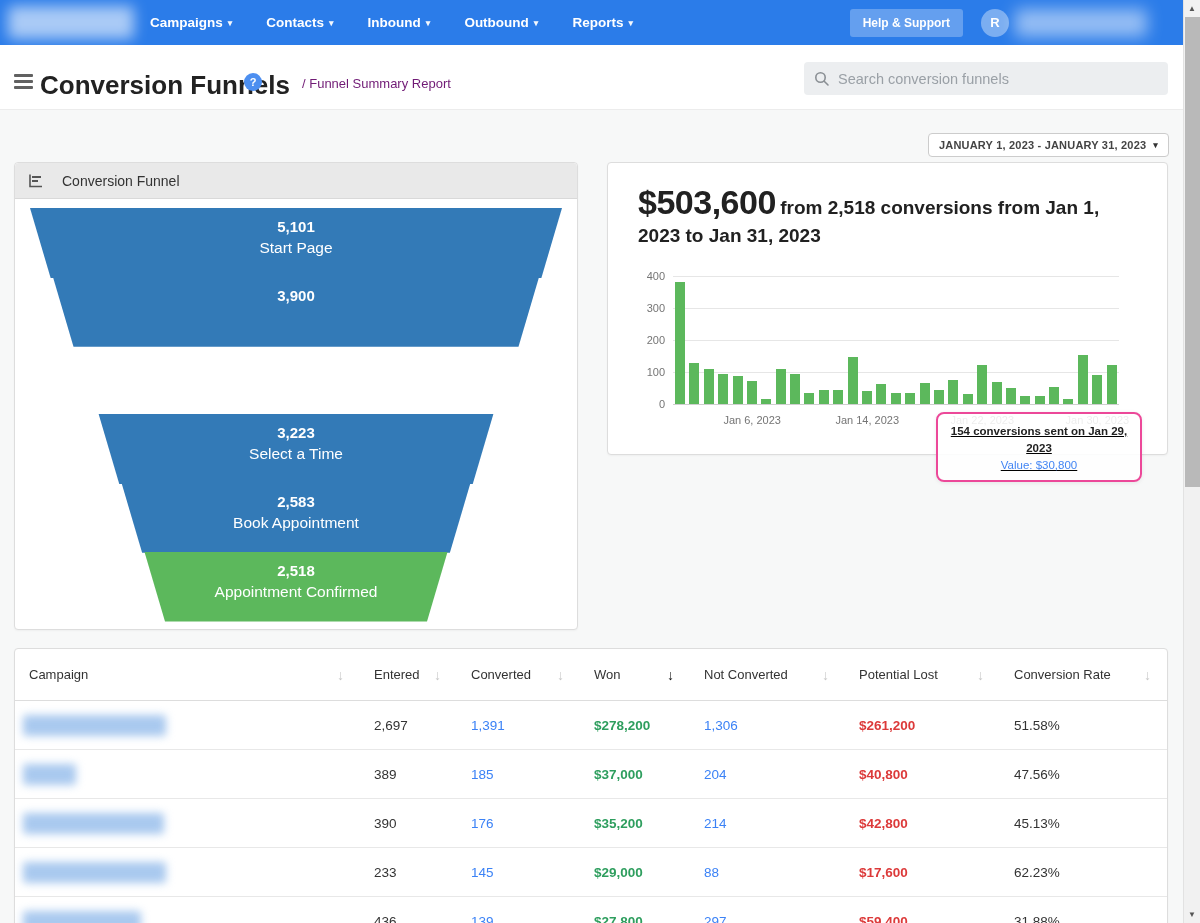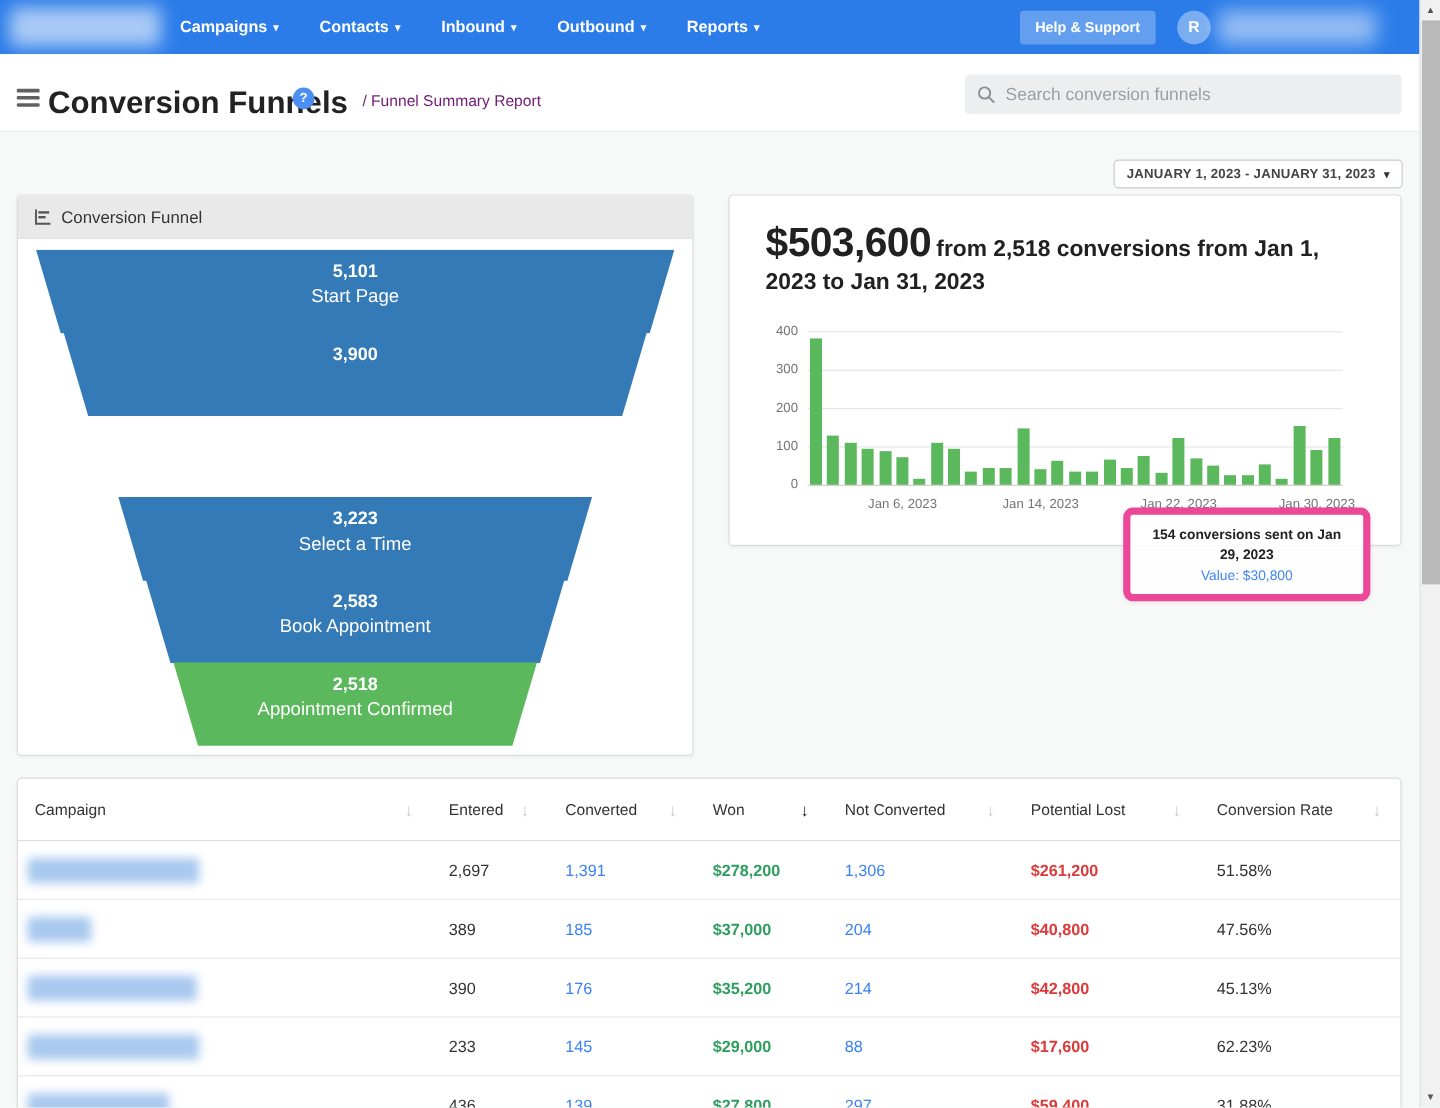--- a/index.html
+++ b/index.html
@@ -30,40 +30,40 @@
   .search-input { border:none; outline:none; background:transparent; font-family:"Liberation Sans",sans-serif; font-size:14.5px; color:#444; margin-left:8px; width:300px; }
   .search-input::placeholder { color:#9aa0a6; }
 
   
   .date-btn { position:absolute; right:14px; top:133px; height:24px; background:#fff; border:1px solid #ccc; border-radius:4px; padding:4px 10px; font-size:11px; font-weight:bold; color:#444; letter-spacing:.2px; cursor:pointer; display:flex; align-items:center; }
   .date-btn .caret { font-size:9px; margin-left:7px; color:#333; }
 
   
   .card { position:absolute; background:#fff; border:1px solid #ddd; border-radius:4px; box-shadow:0 1px 2px rgba(0,0,0,.04); }
   .funnel-card { left:14px; top:162px; width:564px; height:468px; }
-  .funnel-header { height:36px; background:#e9e9e9; border-bottom:1px solid #d9d9d9; border-radius:4px 4px 0 0; display:flex; align-items:center; padding-left:13px; }
+  .funnel-header { height:36px; background:#e9e9e9; border-bottom:1px solid #d9d9d9; border-radius:4px 4px 0 0; display:flex; align-items:center; padding-left:13px;gap:11px; }
   .funnel-header svg { margin-right:8px; }
   .funnel-title { font-size:14px; color:#333; font-weight:500; }
   .funnel-stages { position:absolute; left:0; top:36px; width:562px; height:430px; }
   .stage { position:absolute; left:0; width:562px; height:70px; color:#fff; text-align:center; padding-top:10px; cursor:pointer; }
   .stage-value { font-size:15px; font-weight:bold; }
   .stage-label { font-size:15.5px; margin-top:4px; }
 
   .summary-card { left:607px; top:162px; width:561px; height:293px; }
   .headline { padding:18px 30px 0 30px; line-height:1.25; color:#212121; }
   .headline .amount { font-size:34px; font-weight:bold; letter-spacing:-.5px; }
   .headline .desc { font-size:19px; font-weight:bold; }
 
   .chart { position:absolute; left:0; top:100px; width:561px; height:170px; }
   .gridline { position:absolute; height:1px; background:#e6e6e6; }
   .gridline.zero { background:#cfcfcf; }
   .ytick { position:absolute; width:40px; text-align:right; font-size:11px; color:#757575; }
   .bar { position:absolute; width:10px; background:#5cb85c; cursor:pointer; }
   .xtick { position:absolute; font-size:11px; color:#757575; white-space:nowrap; transform:translateX(-50%); }
-  .tooltip { position:absolute; left:328px; top:160px; width:206px; background:rgba(255,255,255,.87); border:6px solid #ec4899; border-radius:8px; box-shadow:0 1px 4px rgba(0,0,0,.08); padding:9px 10px; text-align:center; z-index:5; }
+  .tooltip { position:absolute; left:328px; top:149px; width:206px; background:rgba(255,255,255,.87); border:2px solid #ec4899; border-radius:8px; box-shadow:0 1px 4px rgba(0,0,0,.08); padding:9px 10px; text-align:center; z-index:5;text-decoration:underline; }
   .tooltip-title { font-size:11.5px; font-weight:bold; color:#222; line-height:1.45; }
   .tooltip-value { font-size:11.5px; color:#4285f4; margin-top:3px; }
 
   
   .table-card { left:14px; top:648px; width:1154px; height:300px; border-radius:4px 4px 0 0; overflow:hidden; }
   .trow { display:grid; grid-template-columns:345px 97px 123px 110px 155px 155px 1fr; align-items:center; }
   .thead { height:52px; border-bottom:1px solid #ddd; }
   .th { display:flex; align-items:center; padding-left:14px; font-size:13px; color:#333; cursor:pointer; height:100%; }
   .sort-arrow { margin-left:auto; margin-right:16px; font-size:14px; color:#c9c9c9; }
   .sort-arrow.active { color:#111; font-weight:bold; }

